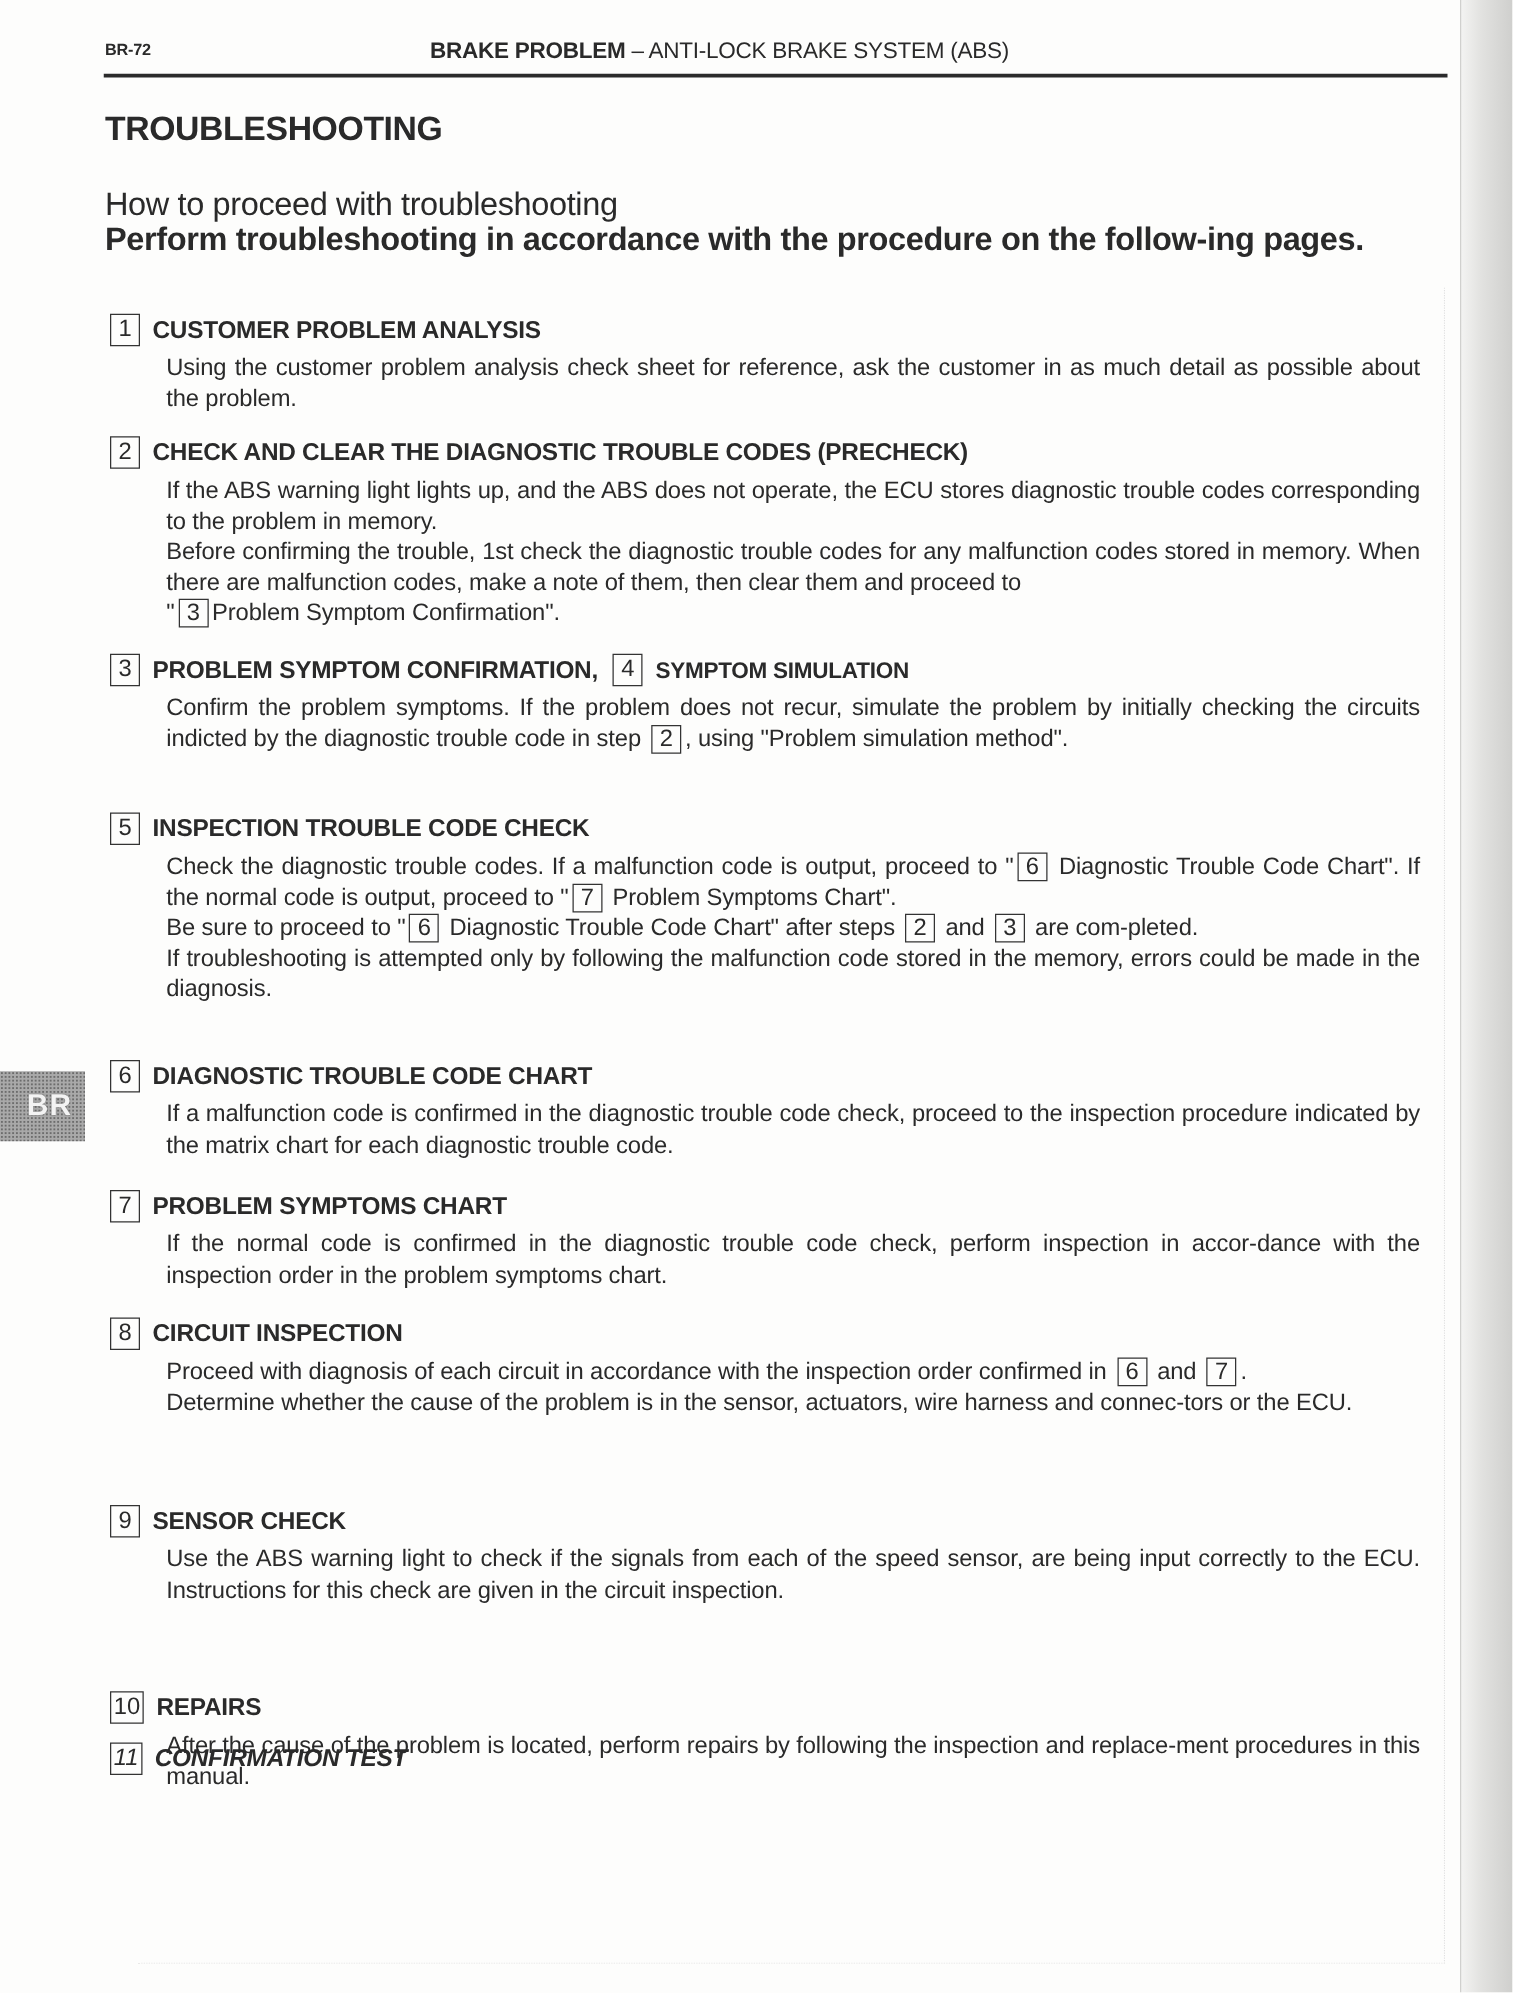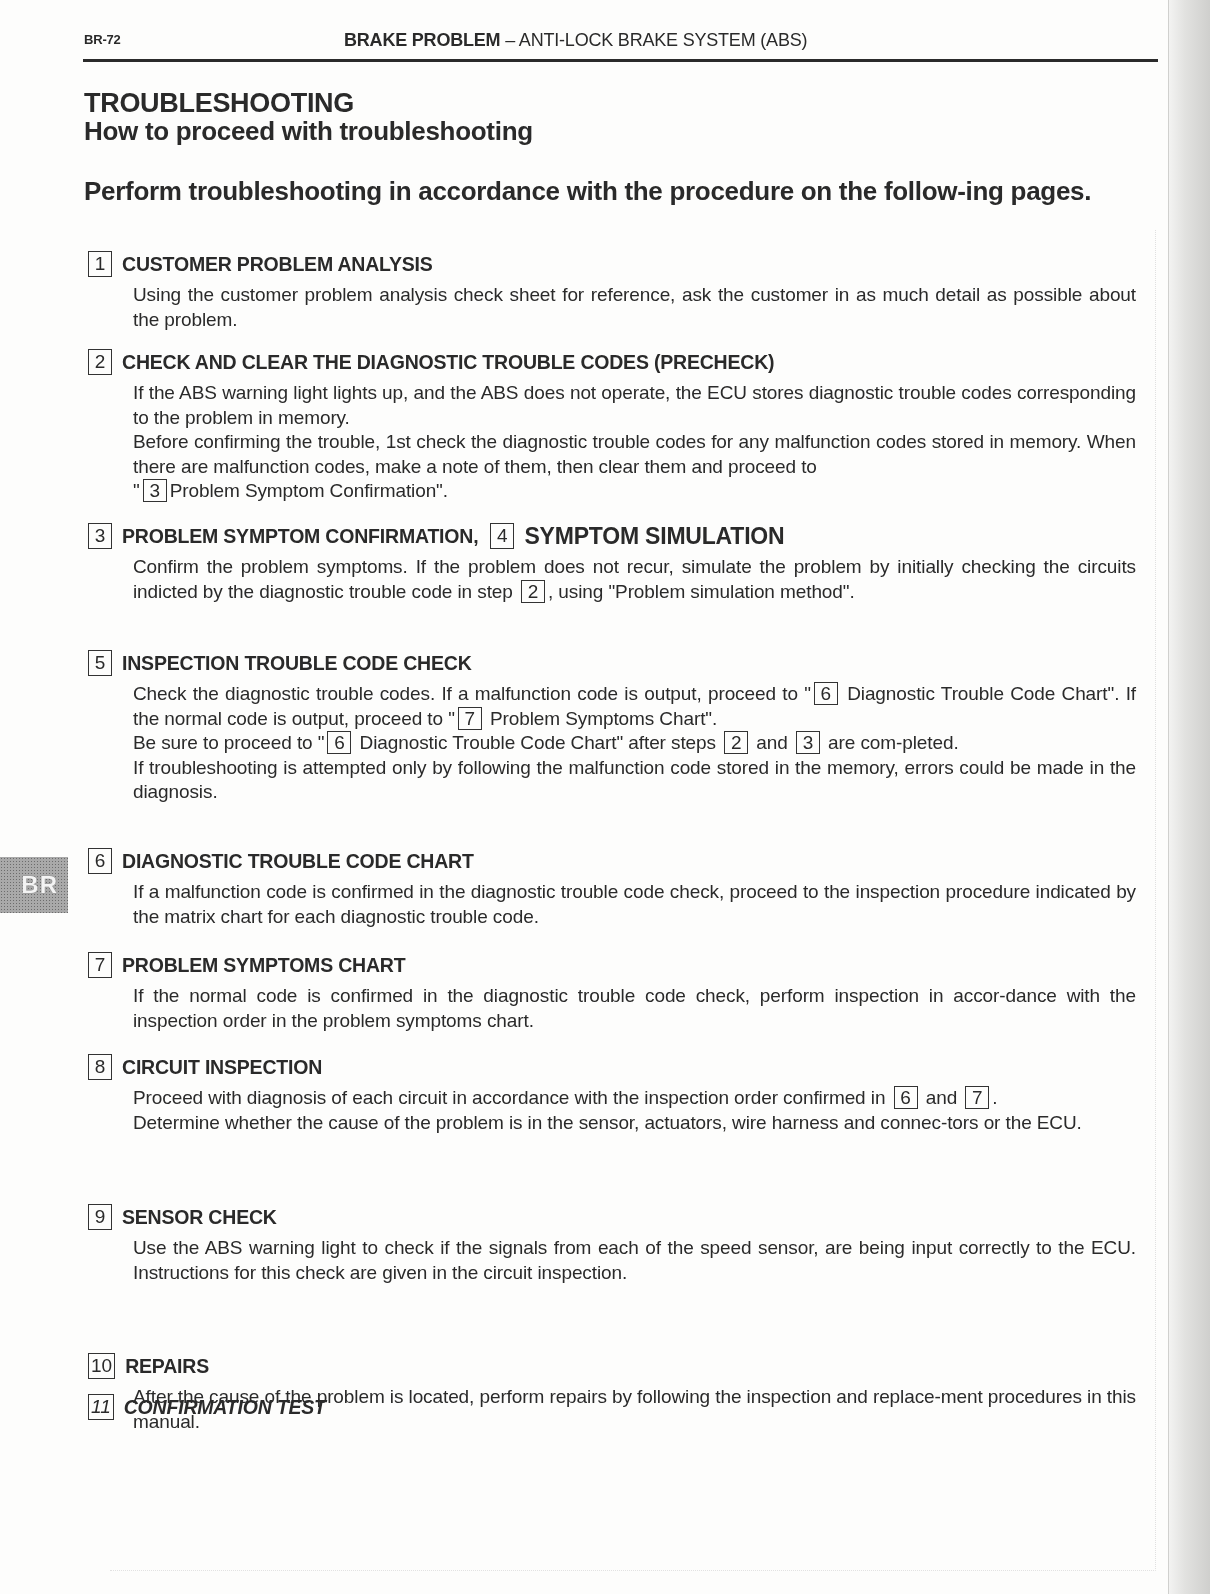--- a/index.html
+++ b/index.html
@@ -30,36 +30,36 @@
     position: absolute; left: 260px; top: 4px; font-size: 18px; letter-spacing: -0.2px;
   }
   .header .running-title b { font-weight: bold; }
   .header-rule {
     position: absolute; left: 83px; top: 59px; width: 1075px; height: 3px; background: #2b2b2b;
   }
   .h1 {
     position: absolute; left: 84px; top: 88px; font-size: 27px; font-weight: bold; letter-spacing: -0.3px;
   }
   .h2 {
-    position: absolute; left: 84px; top: 116px; font-size: 26px; font-weight: bold; letter-spacing: -0.3px;
+    position: absolute; left: 84px; top: 148px; font-size: 26px; font-weight: normal; letter-spacing: -0.3px;
   }
   .h3 {
     position: absolute; left: 84px; top: 176px; width: 1060px; font-size: 26px; font-weight: bold;
     line-height: 30px; letter-spacing: -0.3px;
   }
   .step { position: absolute; left: 88px; width: 1060px; }
   .step-head { display: flex; align-items: center; height: 28px; }
   .num-box {
     display: inline-flex; align-items: center; justify-content: center;
     min-width: 24px; height: 26px; padding: 0 2px;
     border: 1.5px solid #333; box-sizing: border-box;
     font-size: 19px; font-weight: normal; margin-right: 10px;
   }
   .step-title { font-size: 19.5px; font-weight: bold; letter-spacing: -0.2px; }
-  .step-title-2 { font-size: 23px; font-weight: bold; letter-spacing: -0.2px; }
+  .step-title-2 { font-size: 18px; font-weight: bold; letter-spacing: -0.2px; }
   .inline-box {
     display: inline-block; border: 1.5px solid #333; padding: 0 4px; line-height: 21px; margin: 0 3px;
     text-align: center; min-width: 14px;
   }
   .body-text {
     margin-left: 45px; margin-top: 5px; width: 1003px;
     font-size: 19px; line-height: 24.5px; text-align: justify; letter-spacing: -0.1px;
   }
   .body-text p { margin: 0; }
   .br-tab {

